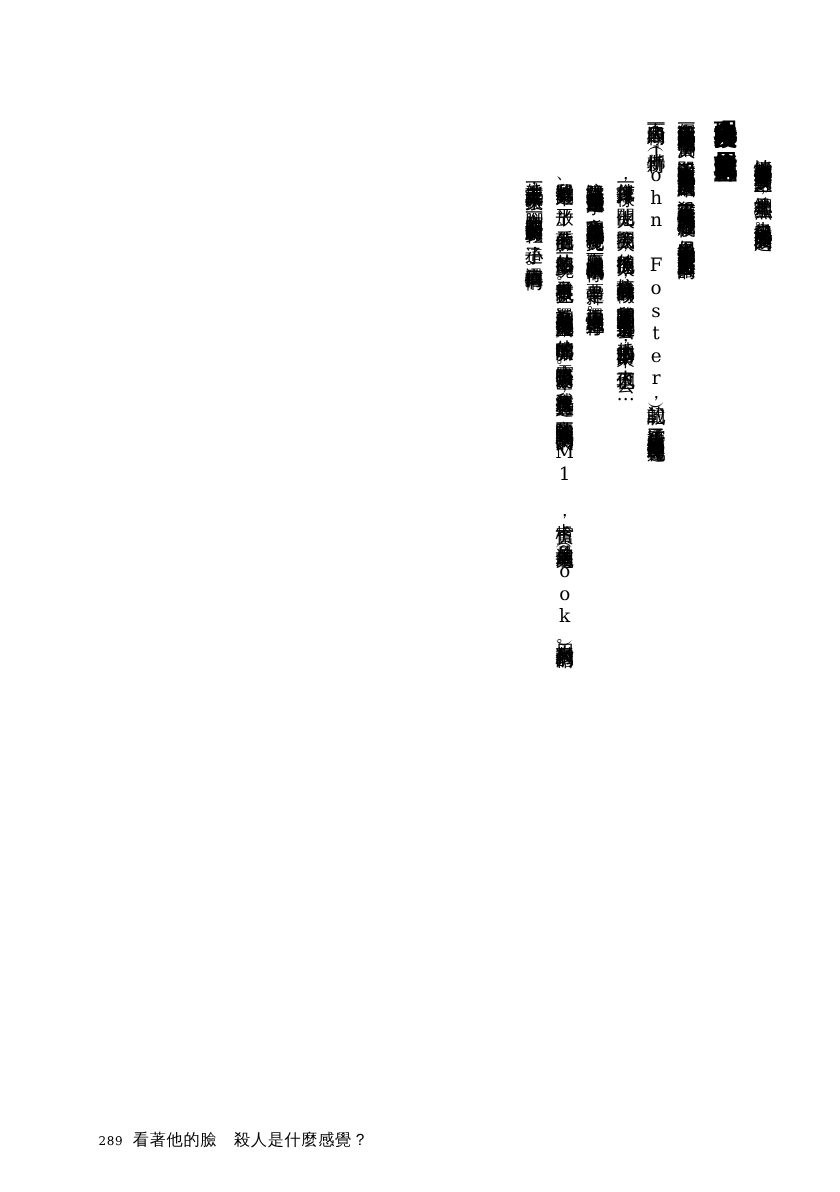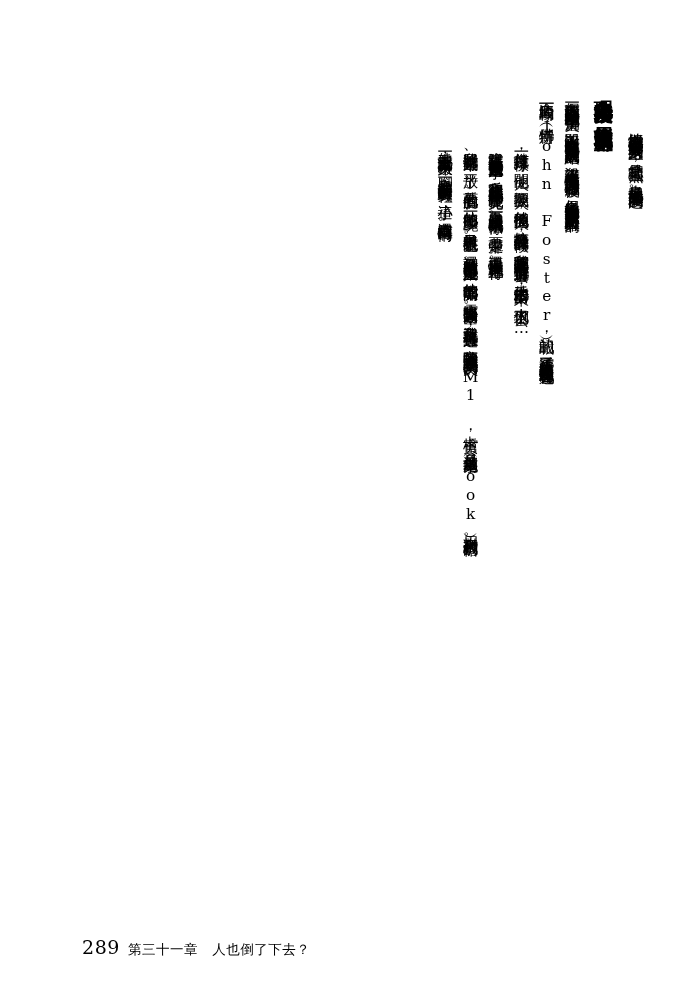--- a/index.html
+++ b/index.html
@@ -75,21 +75,21 @@
     bottom: 34px;
     font-size: 13.5px;
     letter-spacing: 0.04em;
     display: flex;
     align-items: baseline;
     gap: 8px;
     color: #000;
   }
   .footer .pageno {
     font-family: "DejaVu Serif", "Liberation Serif", serif;
-    font-size: 19px;
+    font-size: 10px;
     margin-top: 48px;
   }
   .footer .chap {
     font-size: 13.5px;
   }
 </style>
 </head>
 <body>
 
 <div class="page">
@@ -109,16 +109,16 @@
     <div class="para" style="padding-top:80px; max-height:790px;">這當然跟小時候玩官兵抓強盜是兩回事。官兵和強盜選得花好幾個小時才打完仗呢，而且兩邊總是大吼大叫個不停。要是中彈，還規定要慢慢倒在地上才行。</div>
 
     <div class="para" style="padding-top:80px; max-height:790px;">我將屍體翻過來、放平，看著他的臉。他的臉頰少了一塊、鼻子與右眼也不見了。還看的到是臉的部分都是泥與血。他的嘴唇張開，露出咬得緊緊的牙齒。我沒來得及覺得難過，一旁的陸戰隊員拿給我一支美軍的 M1 卡賓槍，是這個越南鬼子（gook）用來對付我們的槍。</div>
 
     <div class="para" style="padding-top:80px; max-height:790px;">他手上戴著一支天美時手錶，腳上穿的是一雙嶄新的美製球鞋。這小子，還真值得同情啊。</div>
 
   </div>
 
   <div class="footer">
     <span class="pageno">289</span>
-    <span class="chap">第三十一章　人也倒了下去？</span>
+    <span class="chap">看著他的臉　殺人是什麼感覺？</span>
   </div>
 
 </div>
 
 </body></html>

